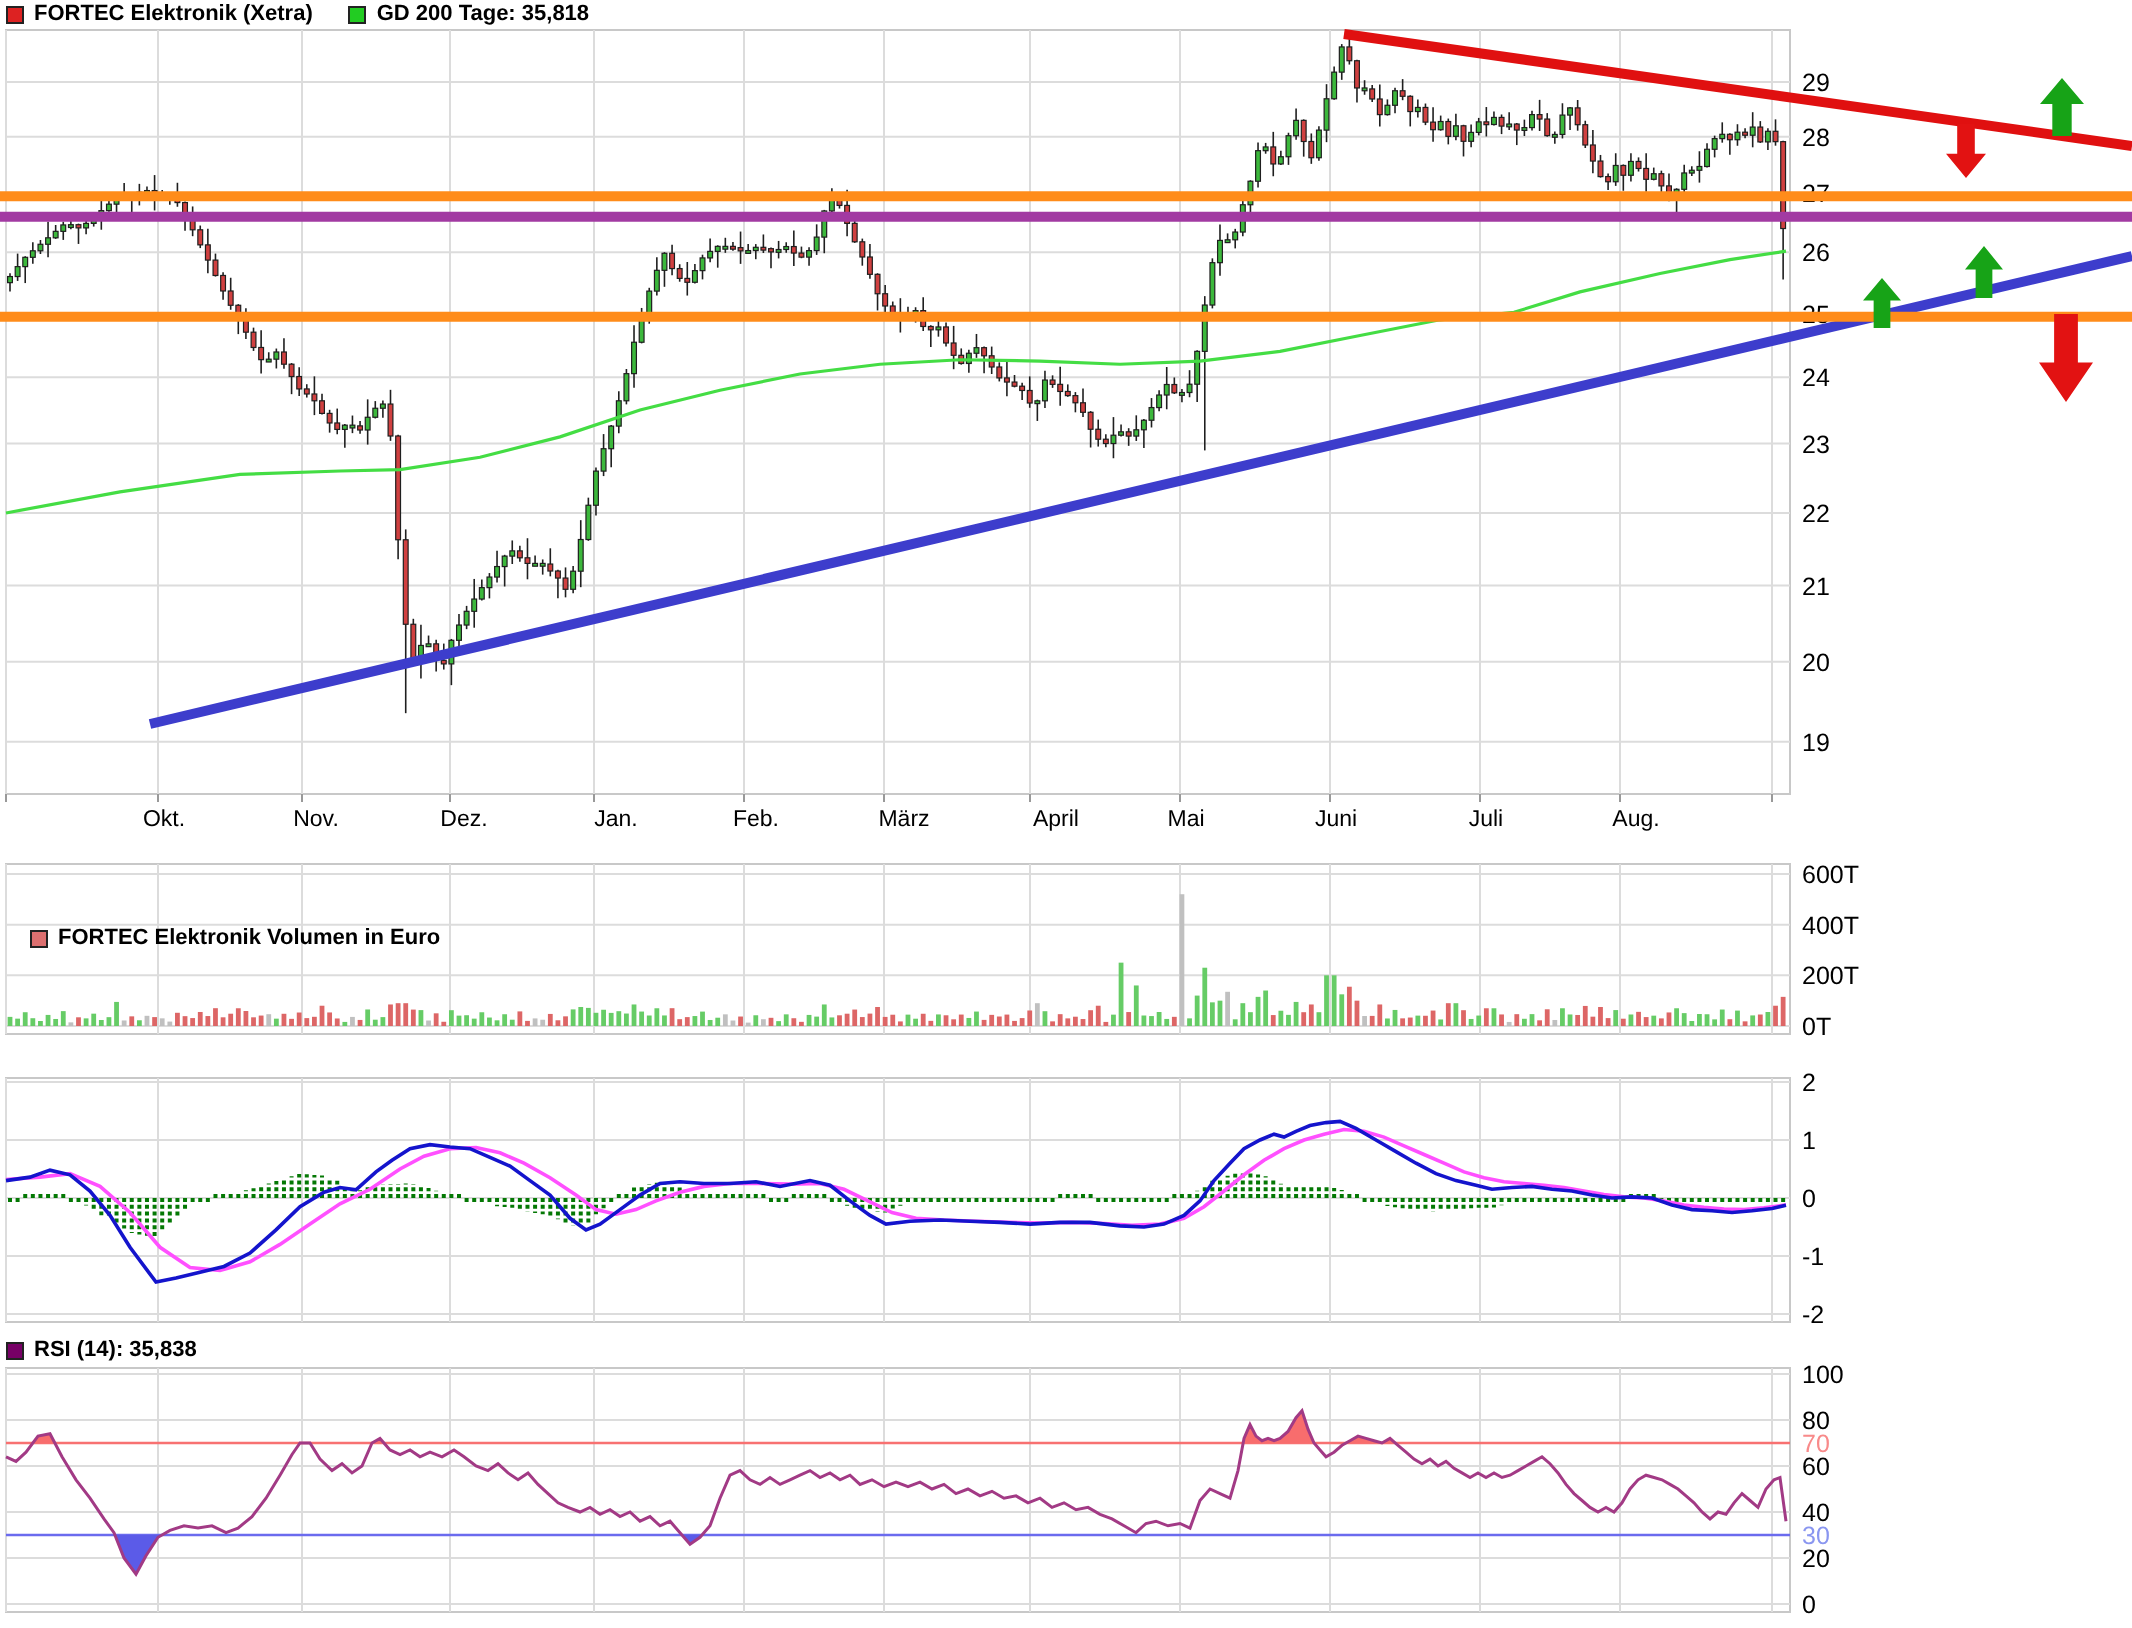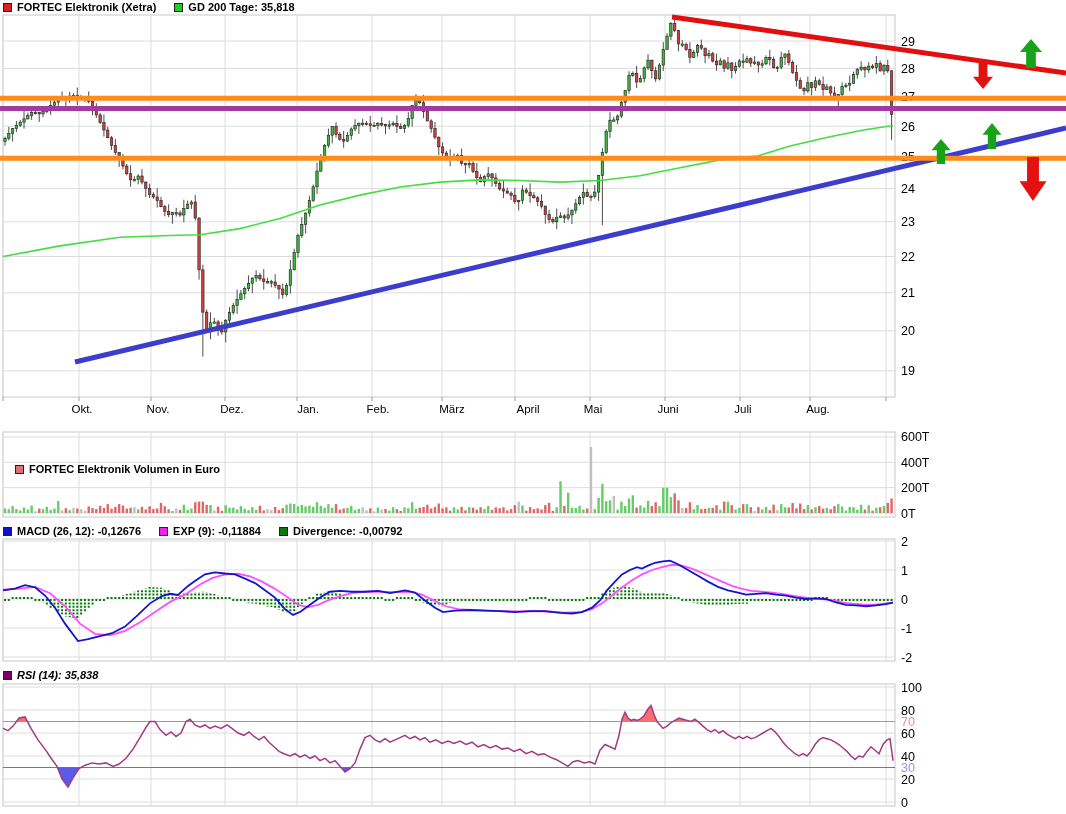--- a/index.html
+++ b/index.html
@@ -1161,34 +1161,20 @@
     </span>
   </div>
 
   <div class="legend" style="top:419px;left:15px;margin-top:44px;">
     <span class="item">
       <span class="sw" style="background-color: rgb(221, 112, 112);"></span>
       <span>FORTEC Elektronik Volumen in Euro</span>
     </span>
   </div>
 
-  <div class="legend" style="top:525px;left:3px;">
-    <span class="item">
-      <span class="sw" style="background-color: rgb(17, 17, 204);"></span>
-      <span>MACD (26, 12): -0,12676</span>
-    </span>
-    <span class="item">
-      <span class="sw" style="background-color: rgb(238, 34, 238);"></span>
-      <span>EXP (9): -0,11884</span>
-    </span>
-    <span class="item">
-      <span class="sw" style="background-color: rgb(17, 119, 17);"></span>
-      <span>Divergence: -0,00792</span>
-    </span>
-  </div>
 
-  <div class="legend" style="top:669px;left:3px;font-style:italic;">
+  <div class="legend" style="top:669px;left:3px;">
     <span class="item">
       <span class="sw" style="background-color: rgb(119, 0, 102);"></span>
       <span>RSI (14): 35,838</span>
     </span>
   </div>
 </div>
 
 </body></html>

